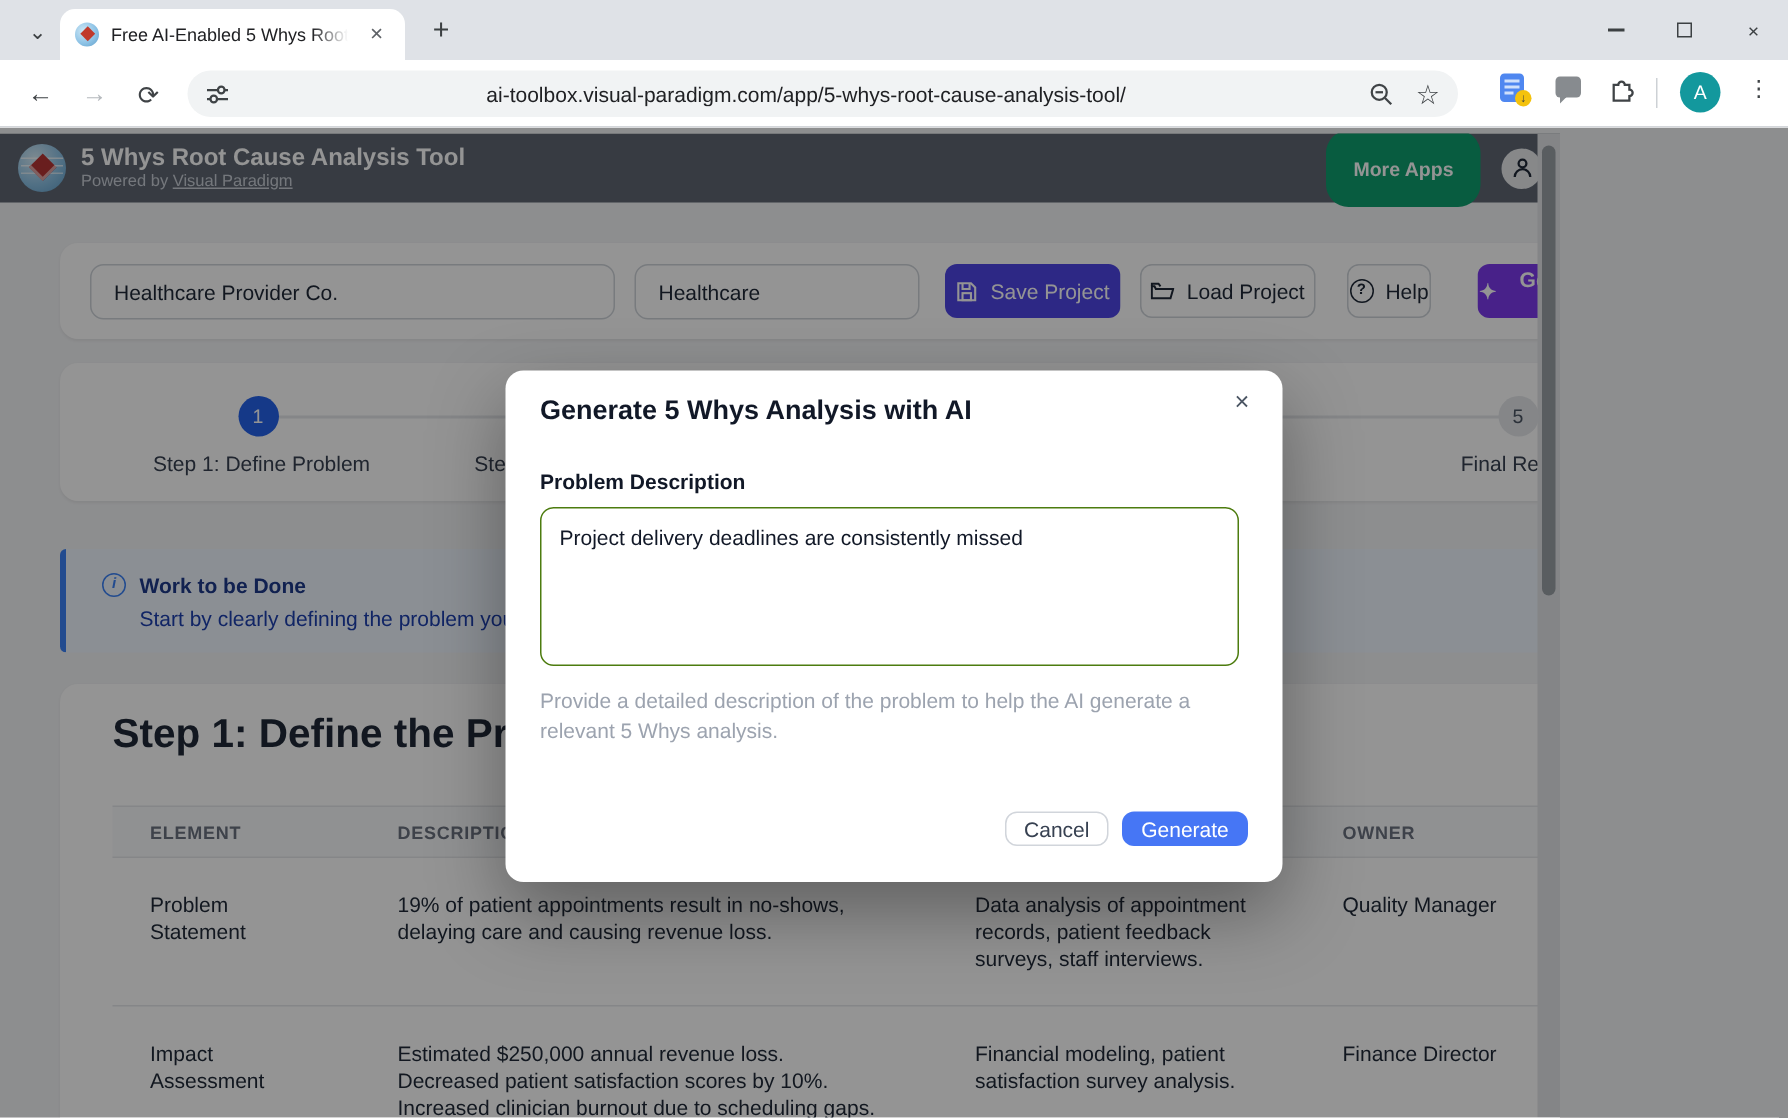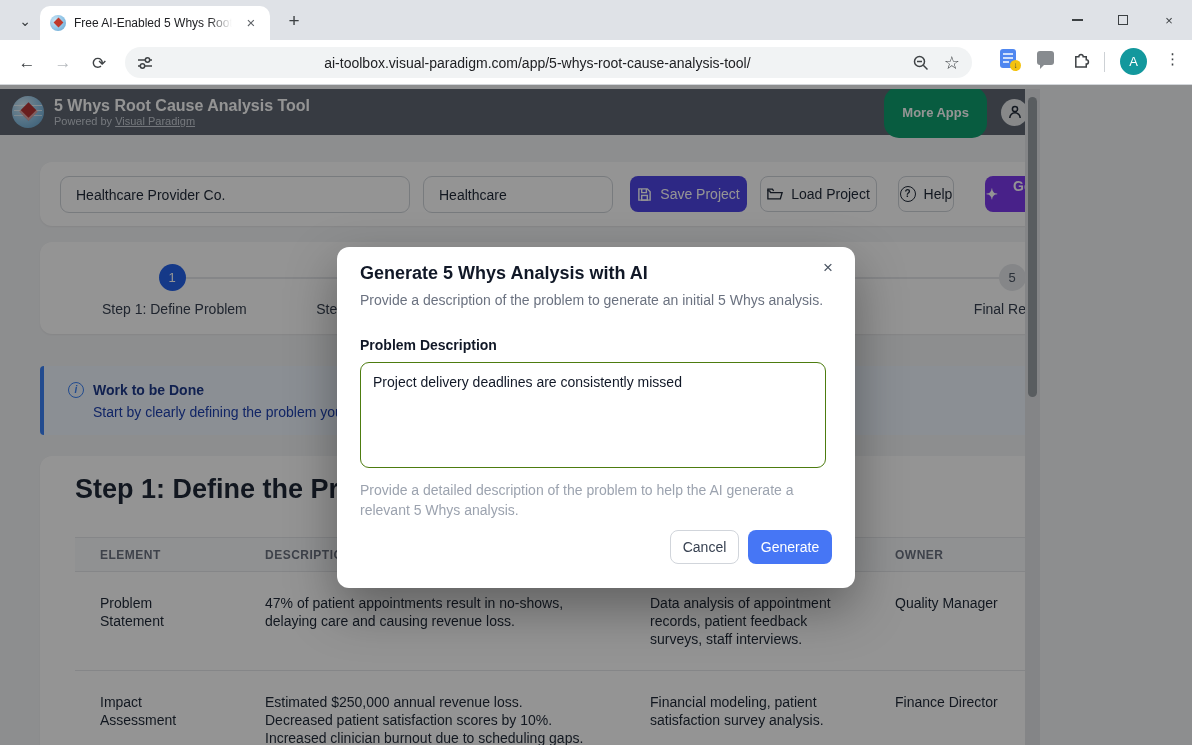--- a/index.html
+++ b/index.html
@@ -111,21 +111,21 @@
     z-index:20; box-shadow:0 20px 50px rgba(0,0,0,.35); padding:16px 23px; }
   .modal-title { font-size:18px; font-weight:bold; color:#111827; }
   .modal-sub { margin-top:8px; font-size:14px; color:#6b7280; }
   .modal-close { position:absolute; right:16px; top:10px; font-size:17px; color:#4b5563; width:22px; height:22px;
     text-align:center; line-height:22px; background:none; border:none; }
   .field-label { margin-top:29px; font-size:14px; color:#111827; font-weight:bold; }
   .modal textarea { margin-top:9px; width:466px; height:106px; border:1px solid #4d7c0f; border-radius:9px;
     resize:none; font-family:"Liberation Sans",sans-serif; font-size:14px; color:#111827; padding:11px 12px; outline:none; }
   .helper { margin-top:8px; font-size:14px; color:#9ca3af; max-width:440px; line-height:20px; }
   .modal-actions { position:absolute; right:23px; bottom:24px; display:flex; gap:9px; }
-  .m-btn { height:34px; border-radius:8px; font-size:14px; font-family:"Liberation Sans",sans-serif;
+  .m-btn { height:23px; border-radius:8px; font-size:14px; font-family:"Liberation Sans",sans-serif;
     display:flex; align-items:center; justify-content:center; }
   .m-cancel { width:69px; background:#fff; border:1px solid #d1d5db; color:#374151; }
   .m-generate { width:84px; background:#4676f5; border:none; color:#fff; }
 
   svg { display:block; }
 </style>
 </head>
 <body>
 
 <div class="chrome">
@@ -276,21 +276,21 @@
     <div class="table">
       <div class="thead">
         <div class="th c1">ELEMENT</div>
         <div class="th c2">DESCRIPTION</div>
         <div class="th c3"></div>
         <div class="th c4">OWNER</div>
         <div class="th c5"></div>
       </div>
       <div class="trow">
         <div class="td c1">Problem Statement</div>
-        <div class="td c2">47% of patient appointments result in no-shows, delaying care and causing revenue loss.</div>
+        <div class="td c2">19% of patient appointments result in no-shows, delaying care and causing revenue loss.</div>
         <div class="td c3">Data analysis of appointment records, patient feedback surveys, staff interviews.</div>
         <div class="td c4">Quality Manager</div>
         <div class="c5"><span class="trash">
           <svg width="14" height="16" viewBox="0 0 14 16" fill="none" stroke="#dc2626" stroke-width="1.3">
             <path d="M1,3.5 h12"></path>
                 <path d="M4.5,3.5 v-2 h5 v2"></path>
                 <path d="M2.5,3.5 l1,11.5 h7 l1,-11.5"></path>
                 <line x1="5.5" y1="6.5" x2="5.5" y2="12.5"></line>
                 <line x1="8.5" y1="6.5" x2="8.5" y2="12.5"></line>
           </svg></span>
@@ -316,21 +316,20 @@
 
   <div class="scrollbar">
       <div class="thumb"></div>
     </div>
 </div>
 
 <div class="backdrop"></div>
 <div class="modal">
   <div class="modal-title">Generate 5 Whys Analysis with AI</div>
   <button class="modal-close">×</button>
-  <div class="modal-sub">Provide a description of the problem to generate an initial 5 Whys analysis.</div>
   <div class="field-label">Problem Description</div>
   <textarea style="">Project delivery deadlines are consistently missed</textarea>
   <div class="helper">Provide a detailed description of the problem to help the AI generate a relevant 5 Whys analysis.</div>
   <div class="modal-actions">
     <button class="m-btn m-cancel">Cancel</button>
     <button class="m-btn m-generate">Generate</button>
   </div>
 </div>
 
 </body></html>

